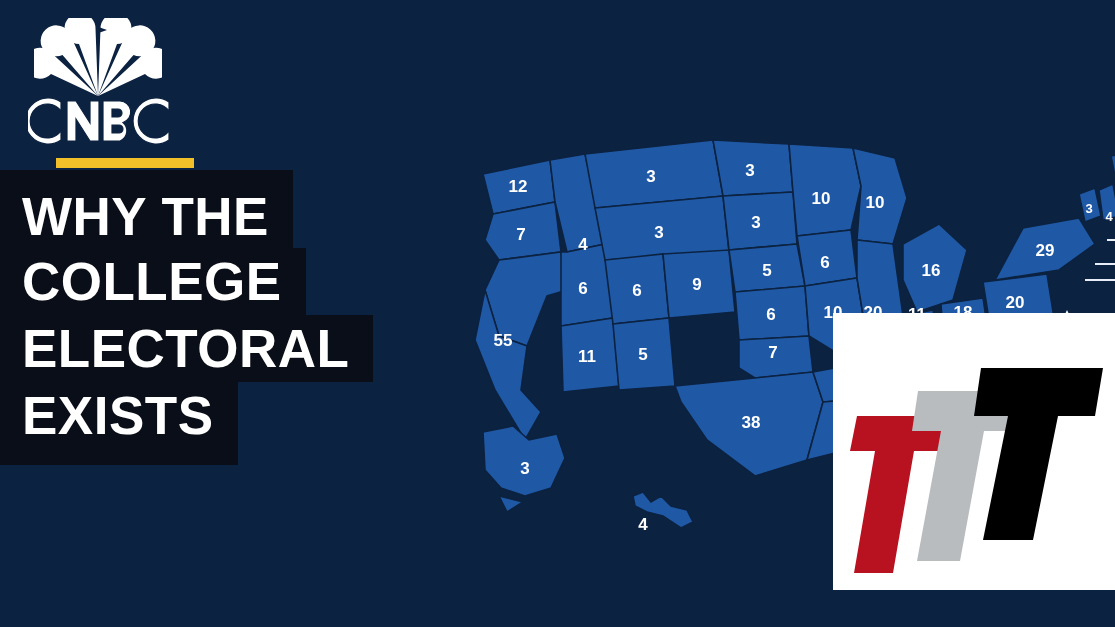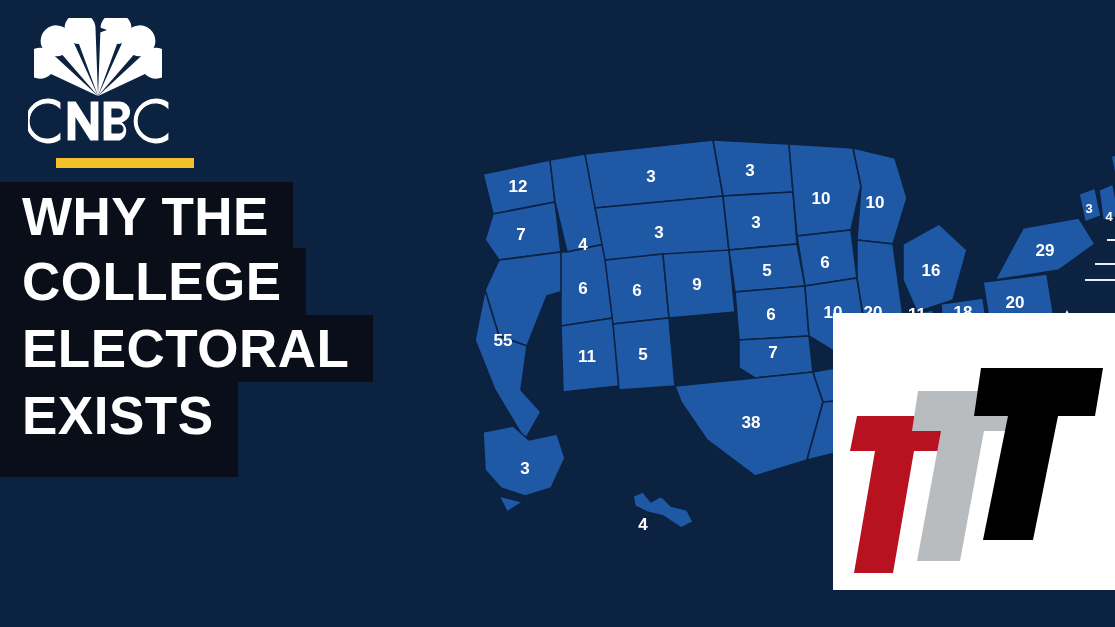--- a/index.html
+++ b/index.html
@@ -11,22 +11,22 @@
   #peacock{position:absolute;left:6px;top:0;width:128px;height:78px;}
   #cnbc-word{position:absolute;left:0px;top:80px;width:150px;height:46px;}
   #cnbc-word svg{display:block;}
   #cnbc-rule{position:absolute;left:28px;top:140px;width:138px;height:10px;background:#f2c029;}
 
   
   #title-block{position:absolute;left:0px;top:170px;}
   .tline{display:block;background:#0a0e18;color:#ffffff;
     font-weight:700;font-size:53px;line-height:67px;letter-spacing:0.5px;
     padding:0 24px 0 22px;width:max-content;}
-  .tline.l1{padding-top:4px;line-height:62px;margin-top:12px;}
-  .tline.l4{padding-bottom:28px;}
+  .tline.l1{padding-top:16px;line-height:62px;}
+  .tline.l4{padding-bottom:16px;}
 
   
   #map-wrap{position:absolute;left:455px;top:140px;width:660px;height:430px;text-align:center;}
   #map-wrap svg{display:block;overflow:visible;}
   .st{fill:#1f59a6;stroke:#0c2241;stroke-width:1.6;}
   .num{fill:#ffffff;font-family:"Liberation Sans",sans-serif;font-weight:700;
     font-size:17px;text-anchor:middle;dominant-baseline:central;}
   .num.sm{font-size:13px;}
   .lead{stroke:#e8eef6;stroke-width:2;}
   .leadnum{fill:#ffffff;font-family:"Liberation Sans",sans-serif;font-weight:700;

